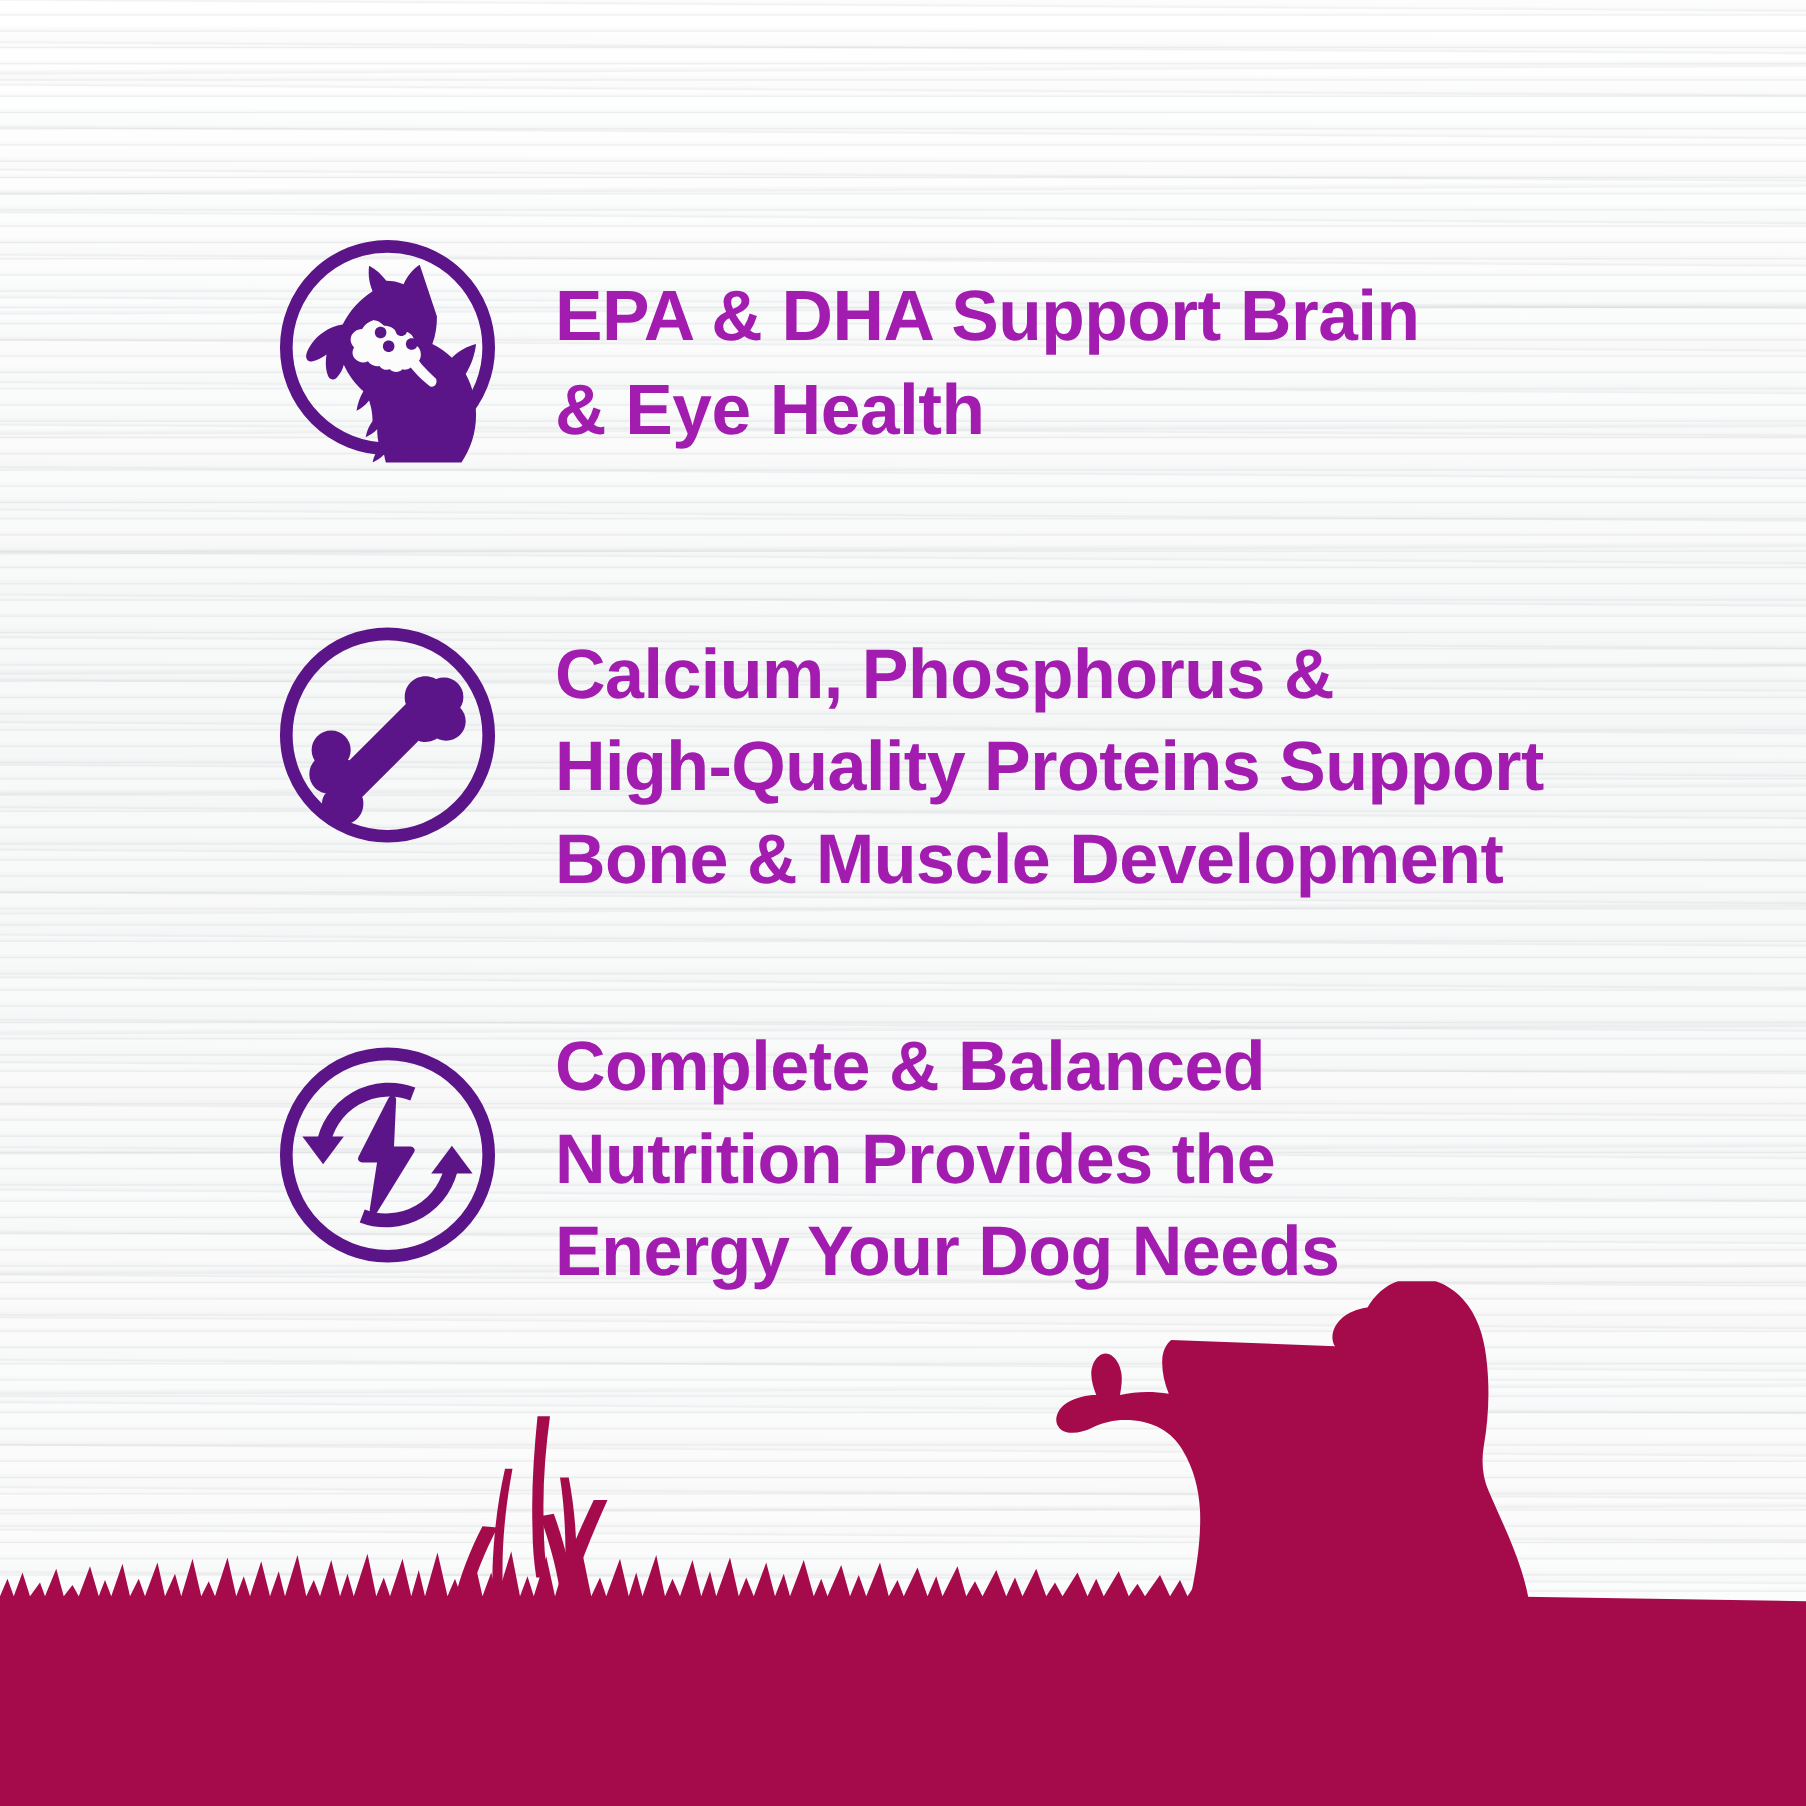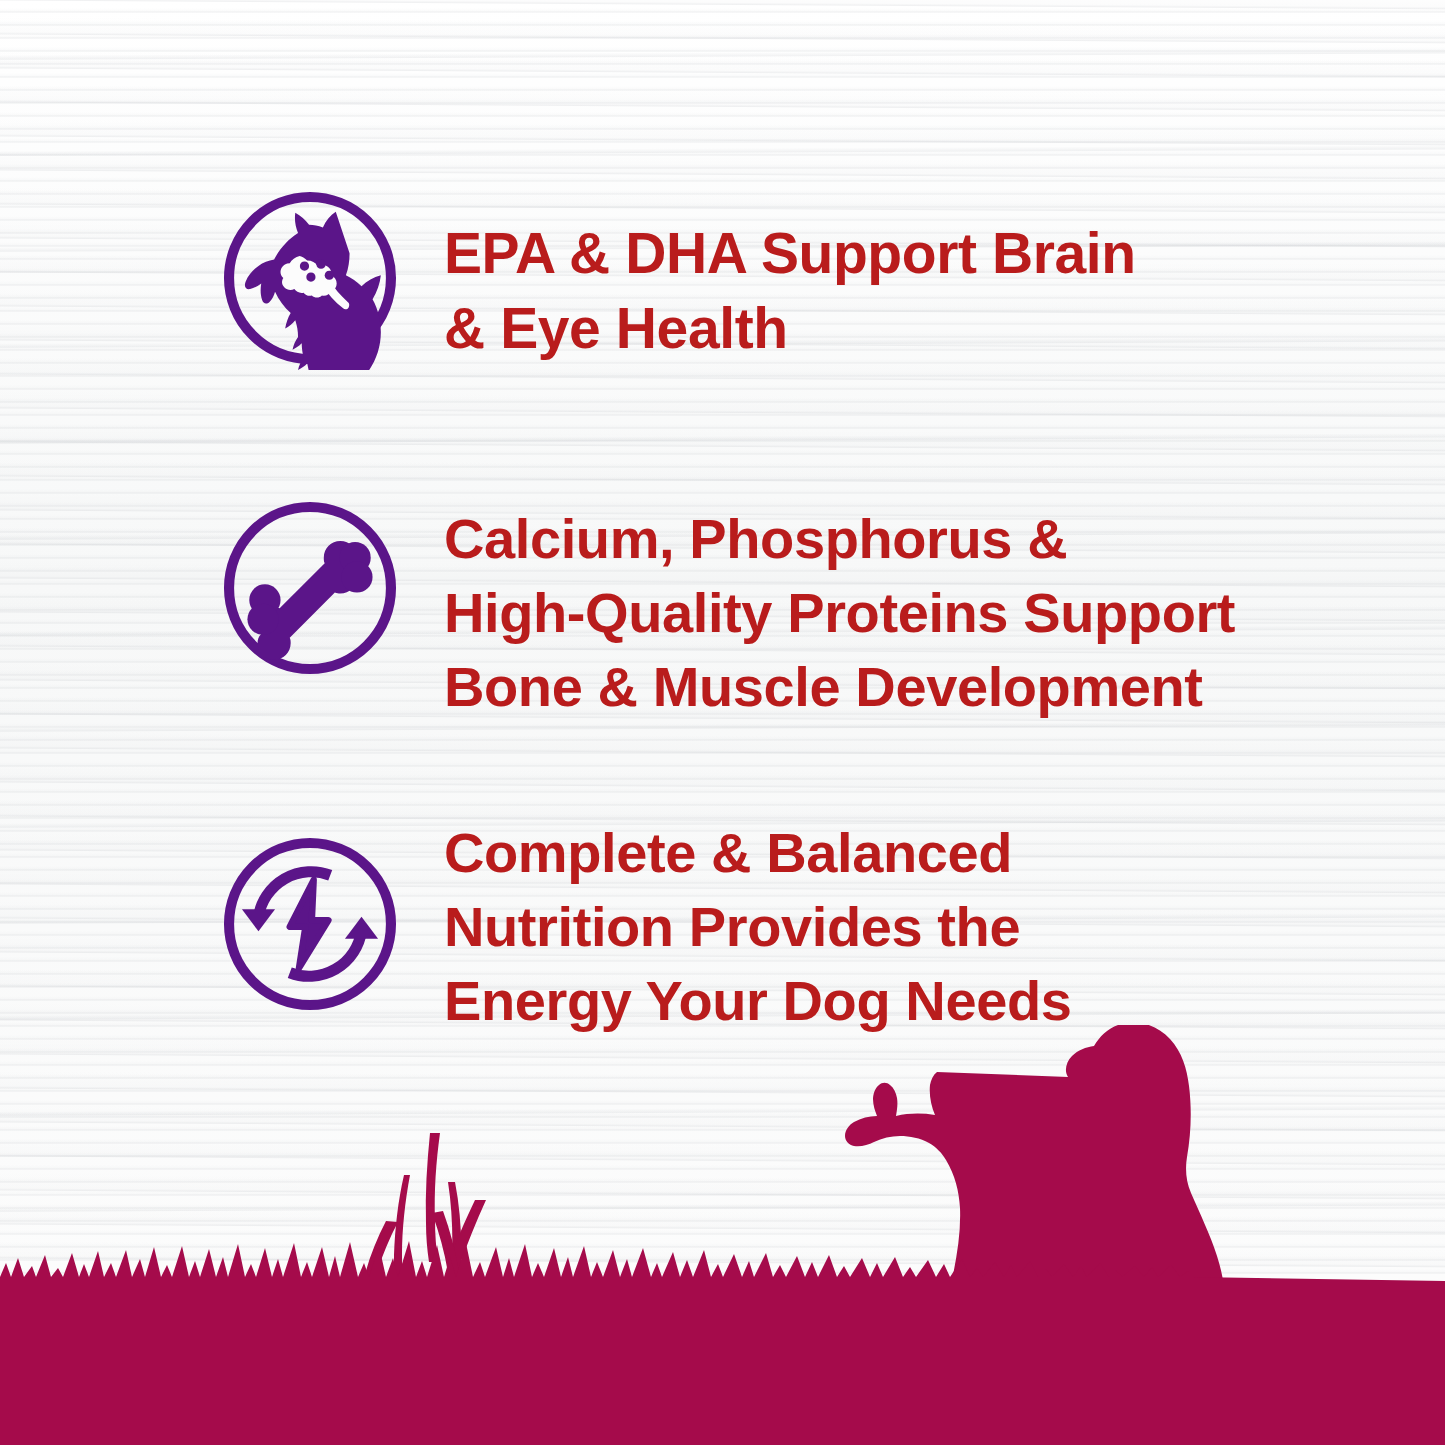--- a/index.html
+++ b/index.html
@@ -75,21 +75,21 @@
   .feature-icon {
     flex: 0 0 auto;
     width: 184px;
     height: 184px;
     display: block;
   }
   .feature-icon svg { display: block; width: 184px; height: 184px; }
 
   .feature-text {
     margin-left: 42px;
-    color: #b91c1c;
+    color: #a21caf;
     font-family: "Liberation Sans", sans-serif;
     font-weight: 700;
     font-size: 57px;
     line-height: 1.32;
     letter-spacing: -0.4px;
     white-space: pre-line;
     padding-top: 30px;
     -webkit-font-smoothing: antialiased;
   }
   .feature-row.r2 .feature-text { padding-top: 6px; font-size: 56px; }

